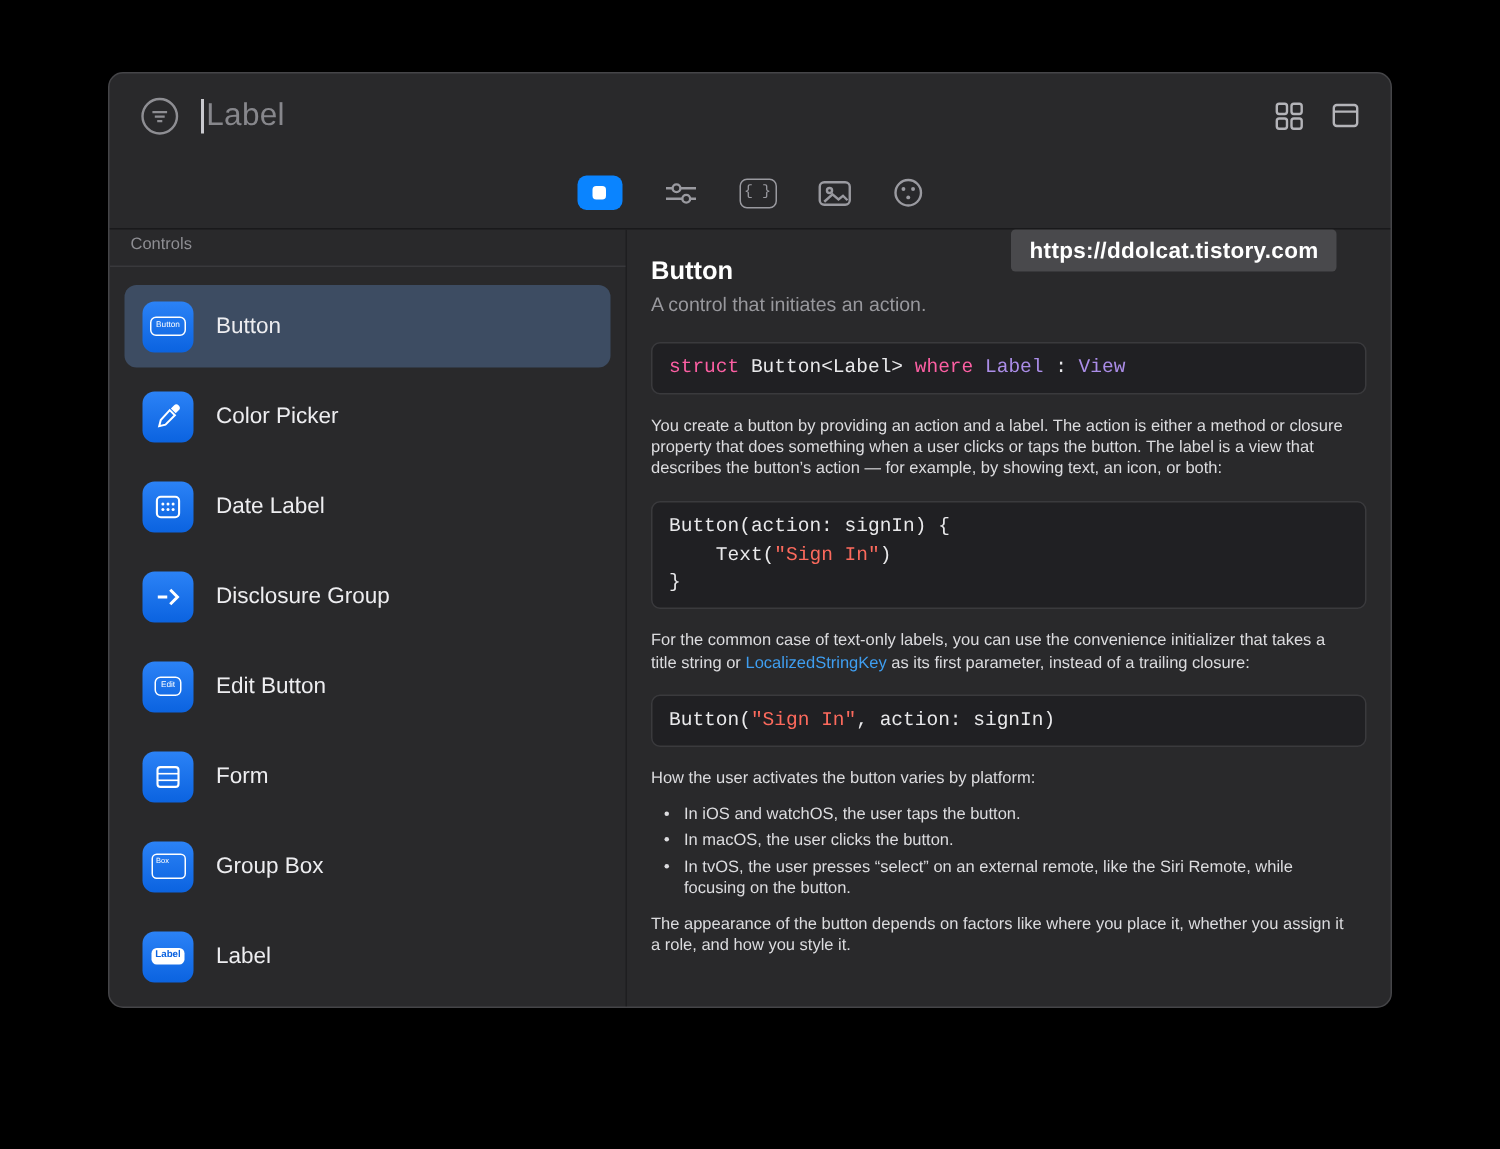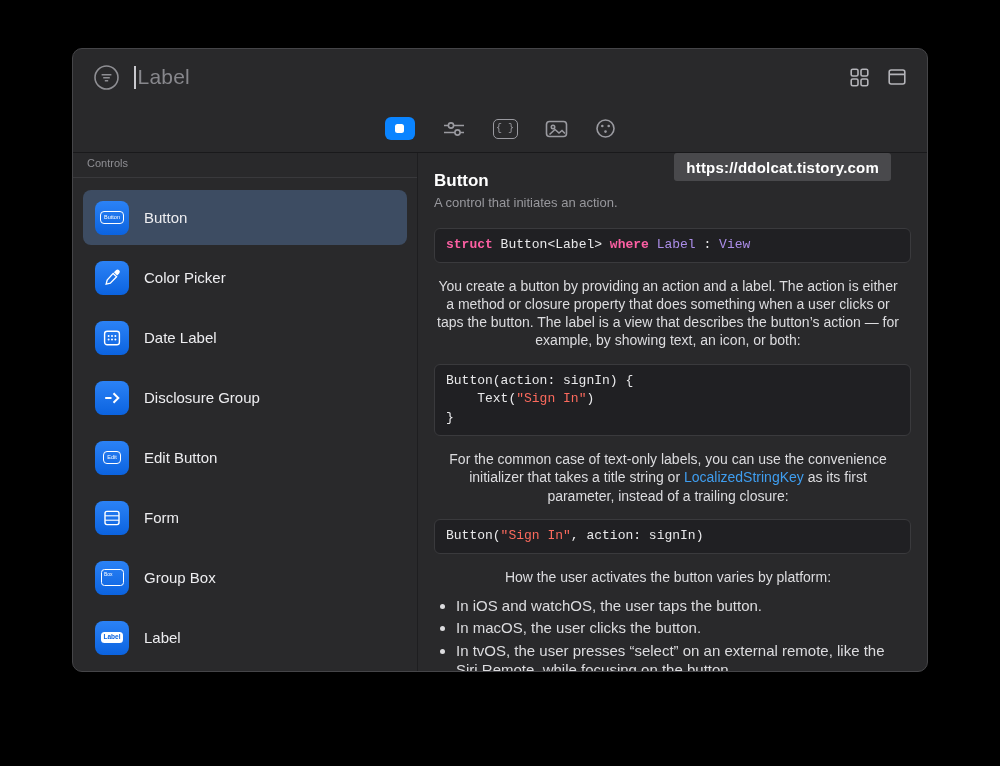--- a/index.html
+++ b/index.html
@@ -52,27 +52,27 @@
               font-size:5px; color:#fff; padding:1.5px 0 0 2.5px; line-height:1; }
   .mini-label { background:#fff; color:#0b63e0; border-radius:3.5px; font-size:6.5px;
                 font-weight:bold; padding:2.5px 3px; line-height:1; }
   
   .content { flex:1; min-width:0; padding:18px 16px 0 16px; overflow:hidden; position:relative; }
   .doc-title { font-size:17px; font-weight:bold; color:#ffffff; }
   .doc-subtitle { font-size:13px; color:#98989d; margin:4px 0 18px; }
   .codeblock { background:#202023; border:1px solid #3a3a3d; border-radius:6px;
                padding:7px 11px; font-family:"Liberation Mono","DejaVu Sans Mono",monospace;
                font-size:13px; line-height:1.45; color:#e9e9eb; white-space:pre; margin:0 0 14px; }
-  .kw   { color:#fc5fa3; font-weight:bold; }
+  .kw   { color:#fc5fa3; font-weight:normal; }
   .type { color:#ab8de8; }
   .str  { color:#fc6a5d; }
-  .doc-p { font-size:14px; line-height:1.3; color:#dcdcdf; margin:0 0 14px; max-width:468px;text-align:center; }
+  .doc-p { font-size:11px; line-height:1.3; color:#dcdcdf; margin:0 0 14px; max-width:468px; }
   .doc-link { color:#3f9ef0; }
   .doc-list { margin:0 0 10px 8px; padding-left:14px; max-width:460px; }
-  .doc-list li { font-size:15px; line-height:1.3; color:#dcdcdf; margin-bottom:3px; }
+  .doc-list li { font-size:11px; line-height:1.3; color:#dcdcdf; margin-bottom:3px; }
   .doc-list li::marker { color:#dcdcdf; }
   
   .watermark { position:absolute; top:104px; right:36px; height:28px;
                background:rgba(100,100,104,.55); border-radius:3px;
                display:flex; align-items:center; padding:0 12px;
                font-size:15px; font-weight:bold; color:#fff; letter-spacing:.2px; z-index:5; }
 </style>
 </head>
 <body>
 

